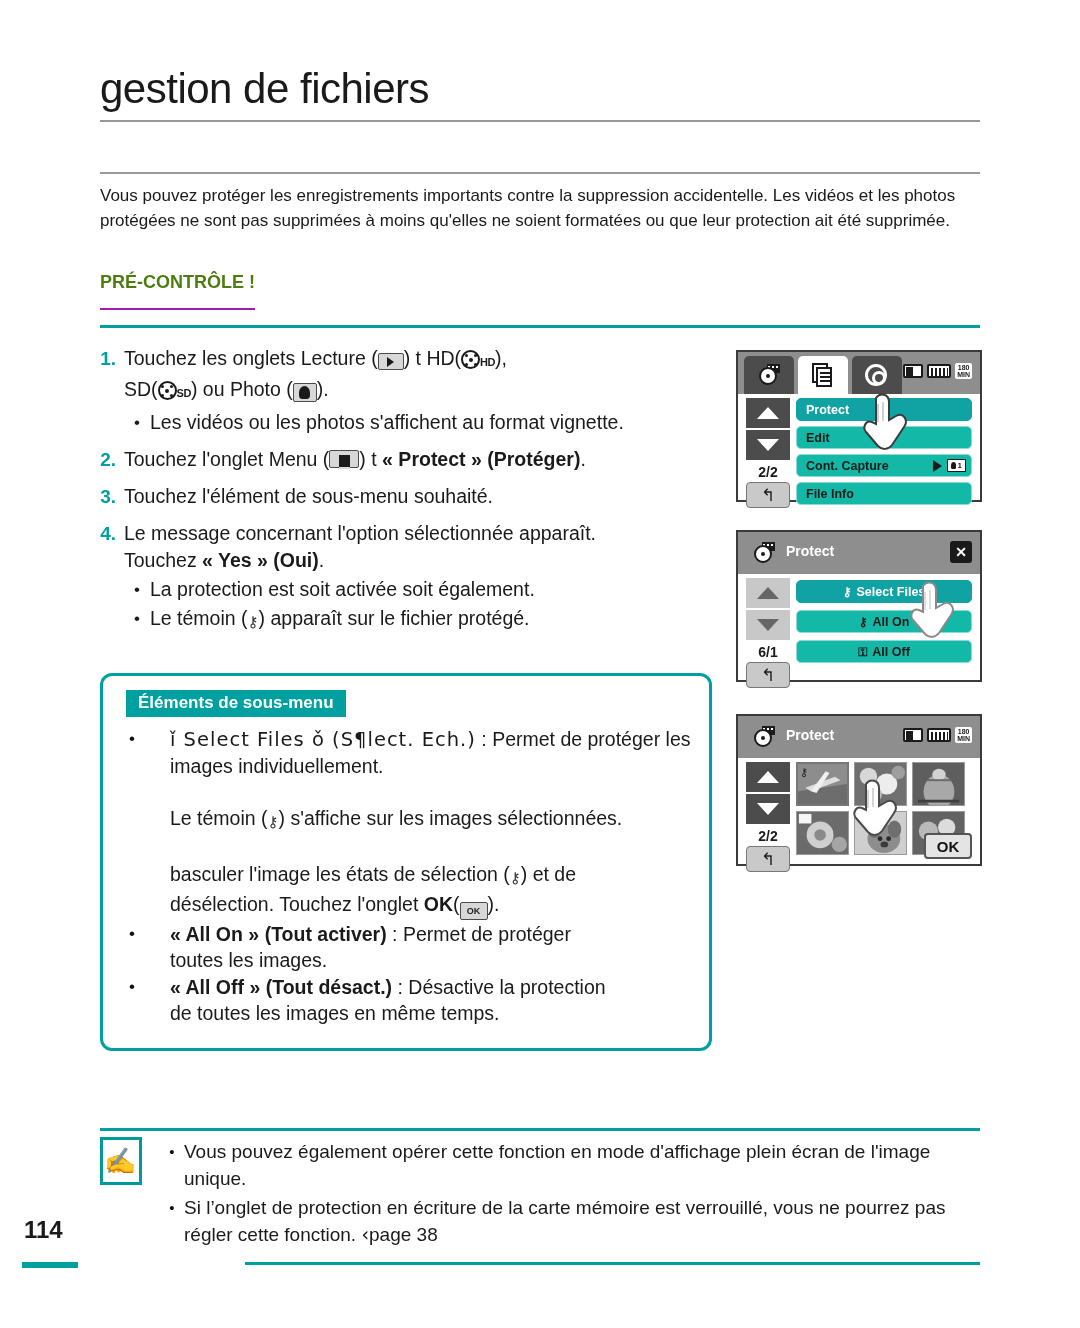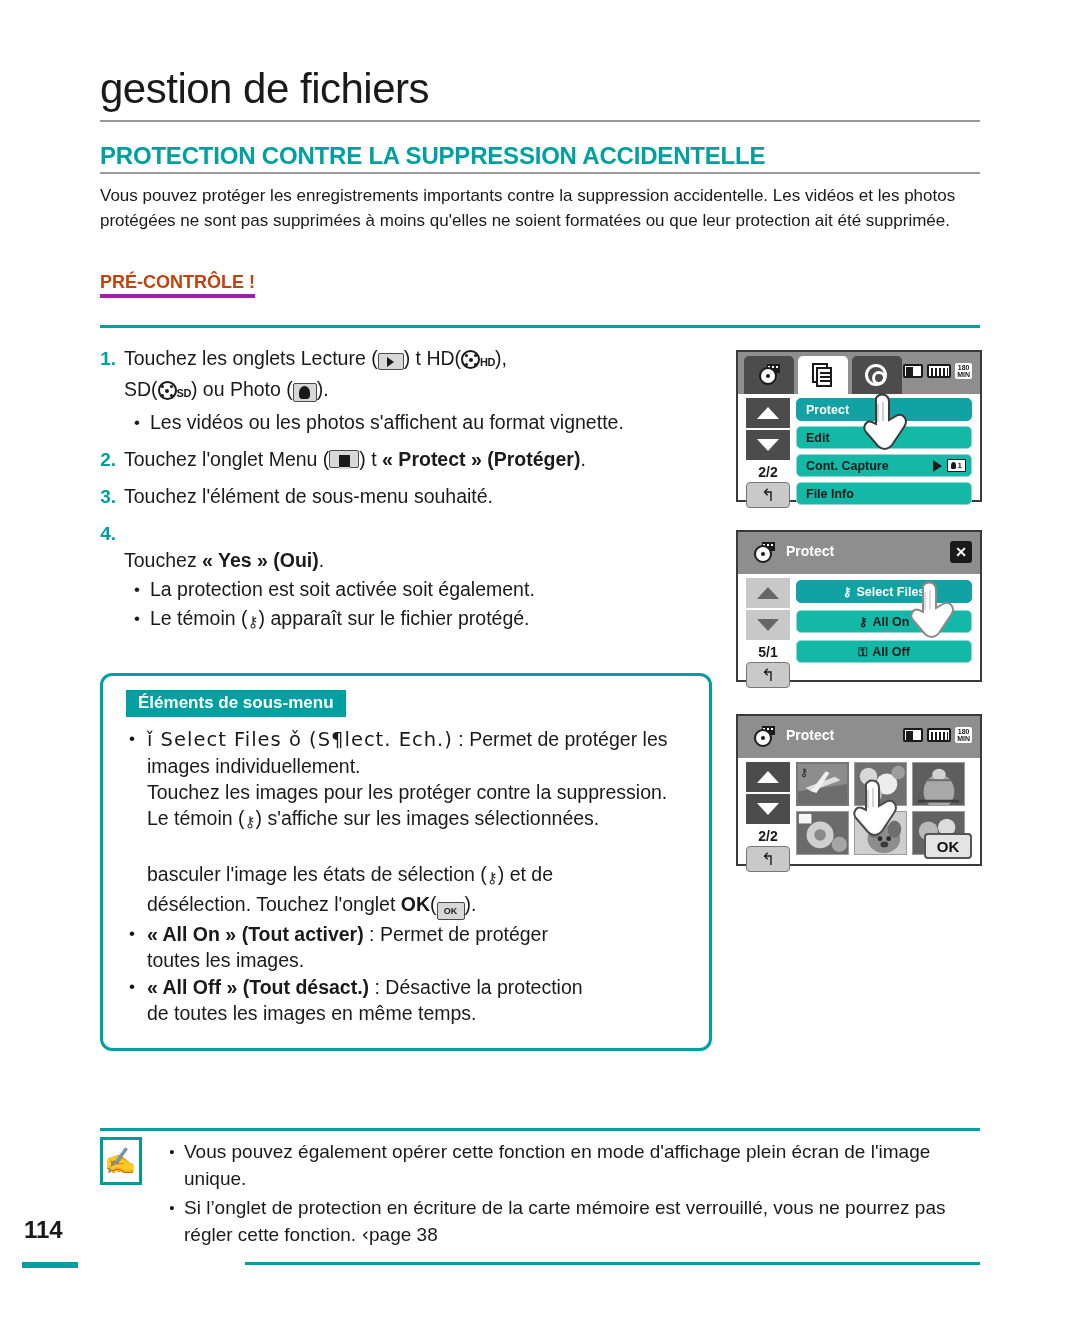--- a/index.html
+++ b/index.html
@@ -35,22 +35,22 @@
     background:#9a9a9a;
   }
 
   .intro {
     position:absolute; left:100px; top:183px; width:880px;
     font-size:17px; line-height:25px; color:#1a1a1a;
   }
 
   .precheck-label {
     position:absolute; left:100px; top:272px;
-    font-size:18px; font-weight:bold; color:#c2410c;
-    border-bottom:4px solid #a21caf; padding-bottom:1px;
+    font-size:18px; font-weight:bold; color:#4d7c0f;
+    border-bottom:2px solid #a21caf; padding-bottom:15px;
   }
   .precheck-text {
     position:absolute; left:100px; top:299px; width:880px;
     font-size:18.5px; line-height:24px; color:#1a1a1a; white-space:nowrap;
   }
   .precheck-rule {
     position:absolute; left:100px; top:325px; width:880px; height:3px;
     background:#00a0a0;
   }
 
@@ -121,21 +121,21 @@
     border:3px solid #00a0a0; border-radius:12px; background:#fff;
   }
   .submenu-badge {
     position:absolute; left:23px; top:14px;
     background:#00a0a0; color:#fff; font-weight:bold; font-size:17px;
     padding:3px 12px 4px 12px;
   }
   .submenu-list { position:absolute; left:14px; top:50px; right:14px; }
   .sm-item { display:flex; margin-bottom:1px; }
   .sm-dot { width:30px; flex:0 0 30px; text-align:center; font-size:17px; line-height:26px;}
-  .sm-text { font-size:19.5px; line-height:26px; color:#1a1a1a; flex:1; }
+  .sm-text { font-size:19.5px; line-height:26px; color:#1a1a1a; flex:1;margin-left:23px; }
   .mono-art { font-family:"DejaVu Sans", sans-serif; letter-spacing:1px; }
 
   
   .lcd {
     position:absolute; background:#fff;
     border:2px solid #3a3a3a;
   }
   .lcd-1 { left:736px; top:350px; width:246px; height:152px; }
   .lcd-2 { left:736px; top:530px; width:246px; height:152px; }
   .lcd-3 { left:736px; top:714px; width:246px; height:152px; }
@@ -311,21 +311,20 @@
     position:absolute; left:22px; top:1262px; width:56px; height:6px; background:#00a0a0;
   }
 </style>
 </head>
 <body>
 
 <div class="page">
 
   <div class="chapter-title">gestion de fichiers</div>
   <div class="chapter-rule"></div>
-  <div class="section-title">PROTECTION CONTRE LA SUPPRESSION ACCIDENTELLE</div>
   <div class="section-rule"></div>
 
   <div class="intro">Vous pouvez protéger les enregistrements importants contre la suppression accidentelle. Les vidéos et les photos protégées ne sont pas supprimées à moins qu'elles ne soient formatées ou que leur protection ait été supprimée.</div>
 
   <div class="precheck-label">PRÉ-CONTRÔLE !</div>
   <div class="precheck-rule"></div>
 
   <div class="steps">
 
     <div class="step">
@@ -352,21 +351,21 @@
     </div>
 
     <div class="step" style="margin-top:10px">
       <div class="step-num">3.</div>
       <div class="step-body">Touchez l'élément de sous-menu souhaité.</div>
     </div>
 
     <div class="step" style="margin-top:10px">
       <div class="step-num">4.</div>
       <div class="step-body">
-        <br>
+        <span>Le message concernant l'option sélectionnée apparaît.</span><br>
         <span>Touchez </span><span class="b">« Yes » (Oui)</span><span>.</span>
         <div class="sub">
           <div class="sub-dot">•</div>
           <div class="sub-text">La protection est soit activée soit également.</div>
         </div>
         <div class="sub">
           <div class="sub-dot">•</div>
           <div class="sub-text">
             <span>Le témoin (</span><span class="keyg">⚷</span><span>) apparaît sur le fichier protégé.</span>
           </div>
@@ -377,21 +376,21 @@
   </div>
 
   <div class="submenu-box">
     <div class="submenu-badge">Éléments de sous-menu</div>
     <div class="submenu-list">
 
       <div class="sm-item">
         <div class="sm-dot">•</div>
         <div class="sm-text">
           <span class="mono-art">ǐ Select Files ǒ (S¶lect. Ech.)</span><span> : Permet de protéger les images individuellement.</span><br>
-          <span>Touchez les images pour les protéger contre la suppression.</span><br>
+          <br>
           <span>Le témoin (</span><span class="keyg">⚷</span><span>) s'affiche sur les images sélectionnées.</span><br>
           <br>
           <span>basculer l'image les états de sélection (</span><span class="keyg">⚷</span><span>) et de</span><br>
           <span>désélection. Touchez l'onglet </span><span class="b">OK</span><span>(</span><span class="gl gl-ok">OK</span><span>).</span>
         </div>
       </div>
 
       <div class="sm-item">
         <div class="sm-dot">•</div>
         <div class="sm-text">
@@ -483,21 +482,21 @@
       <div class="lcd-title">Protect</div>
       <div class="close-x">✕</div>
     </div>
     <div class="lcd-body">
       <div class="nav-btn grey" style="top:4px">
           <div class="chev chev-up dk"></div>
         </div>
       <div class="nav-btn grey" style="top:36px">
           <div class="chev chev-dn dk"></div>
         </div>
-      <div class="page-ind" style="top:70px">5/1</div>
+      <div class="page-ind" style="top:70px">6/1</div>
       <div class="back-btn" style="top:88px">↰</div>
 
       <div class="mi sel" style="top:6px; justify-content:center; padding-left:0">
         <span class="keyicon">⚷</span>
           <span>Select Files</span>
       </div>
       <div class="mi" style="top:36px; justify-content:center; padding-left:0">
         <span class="keyicon">⚷</span>
           <span>All On</span>
       </div>

